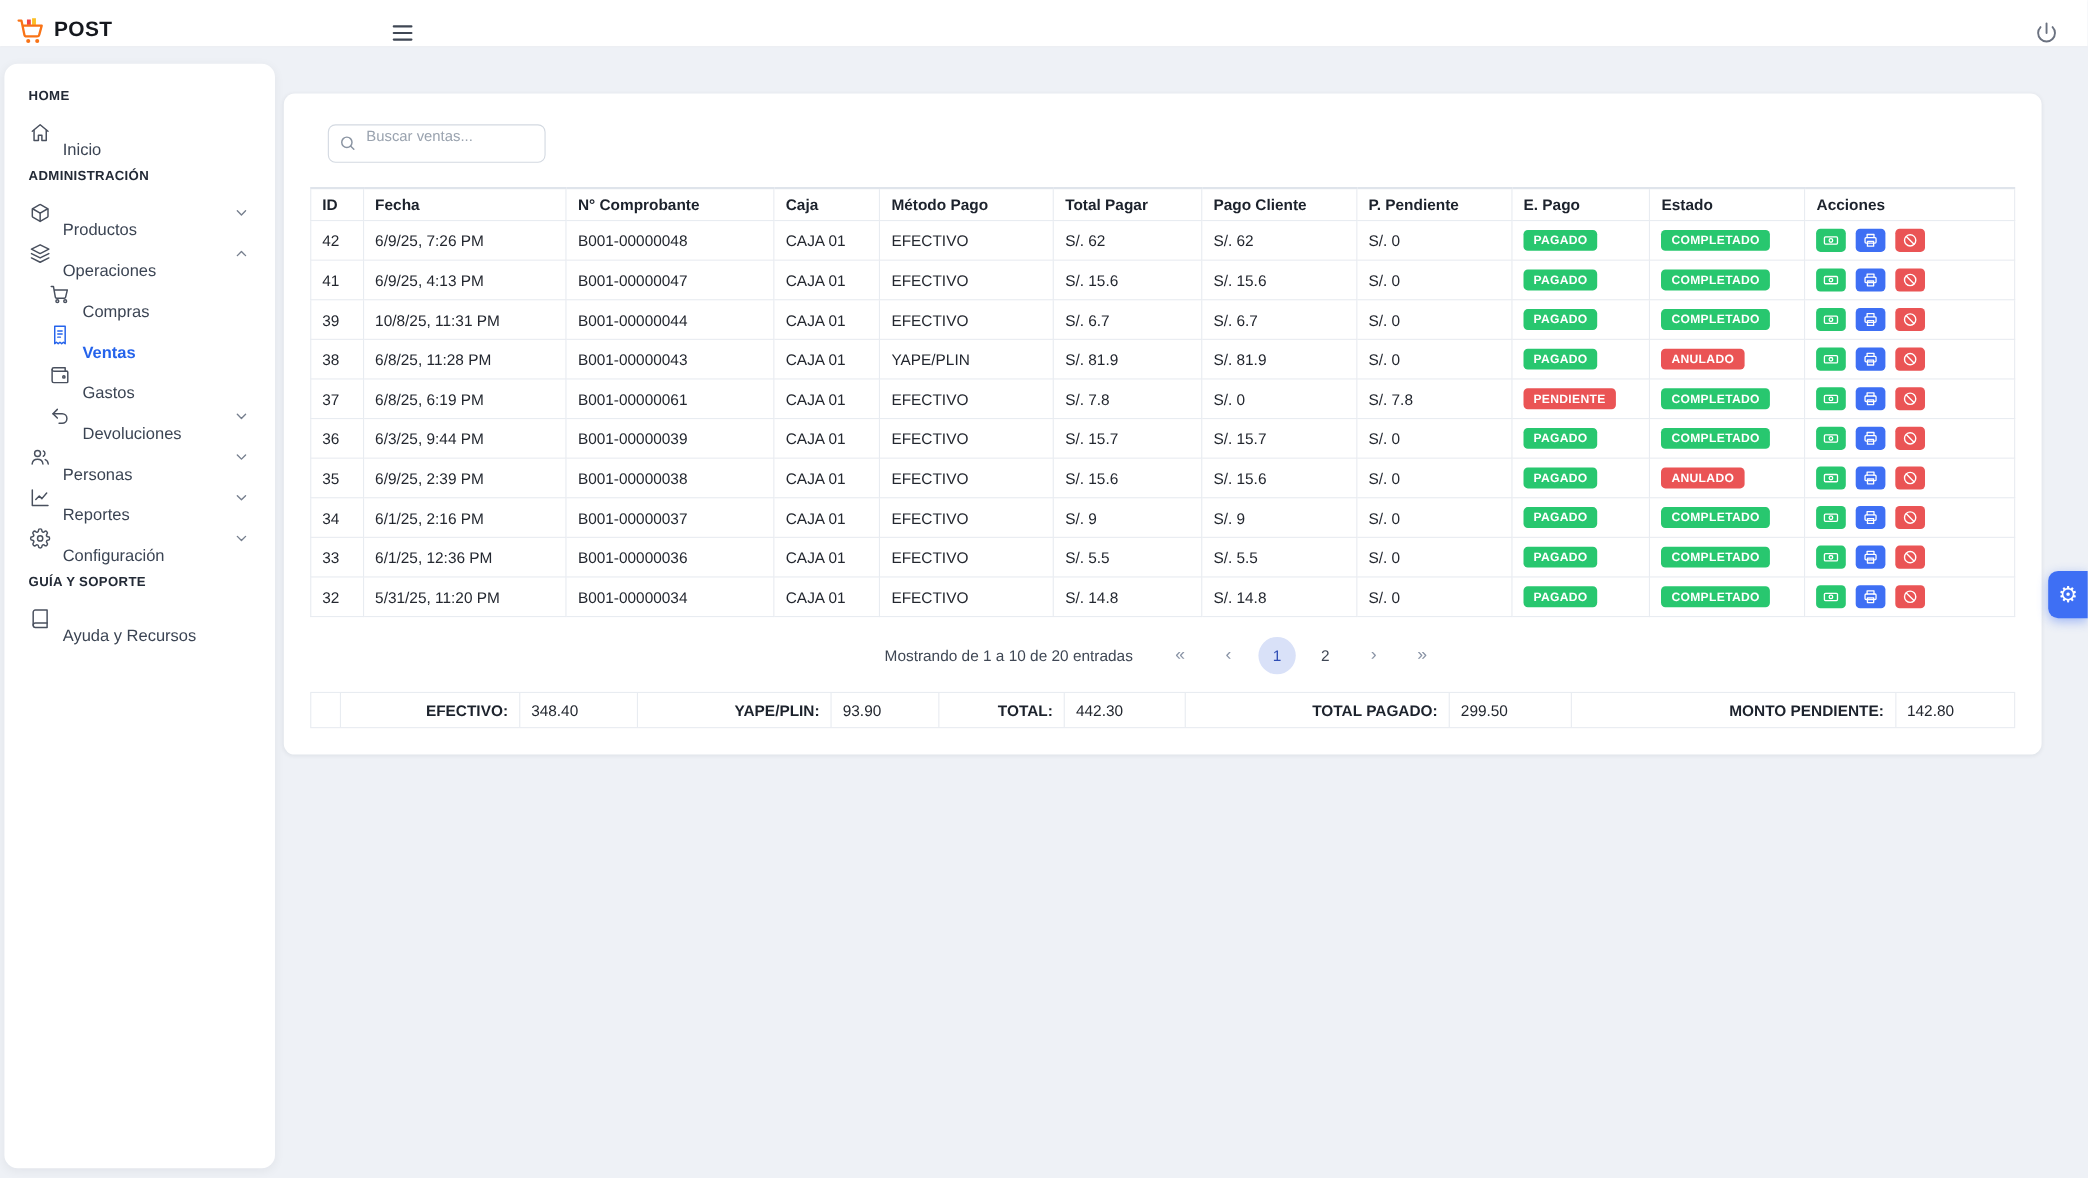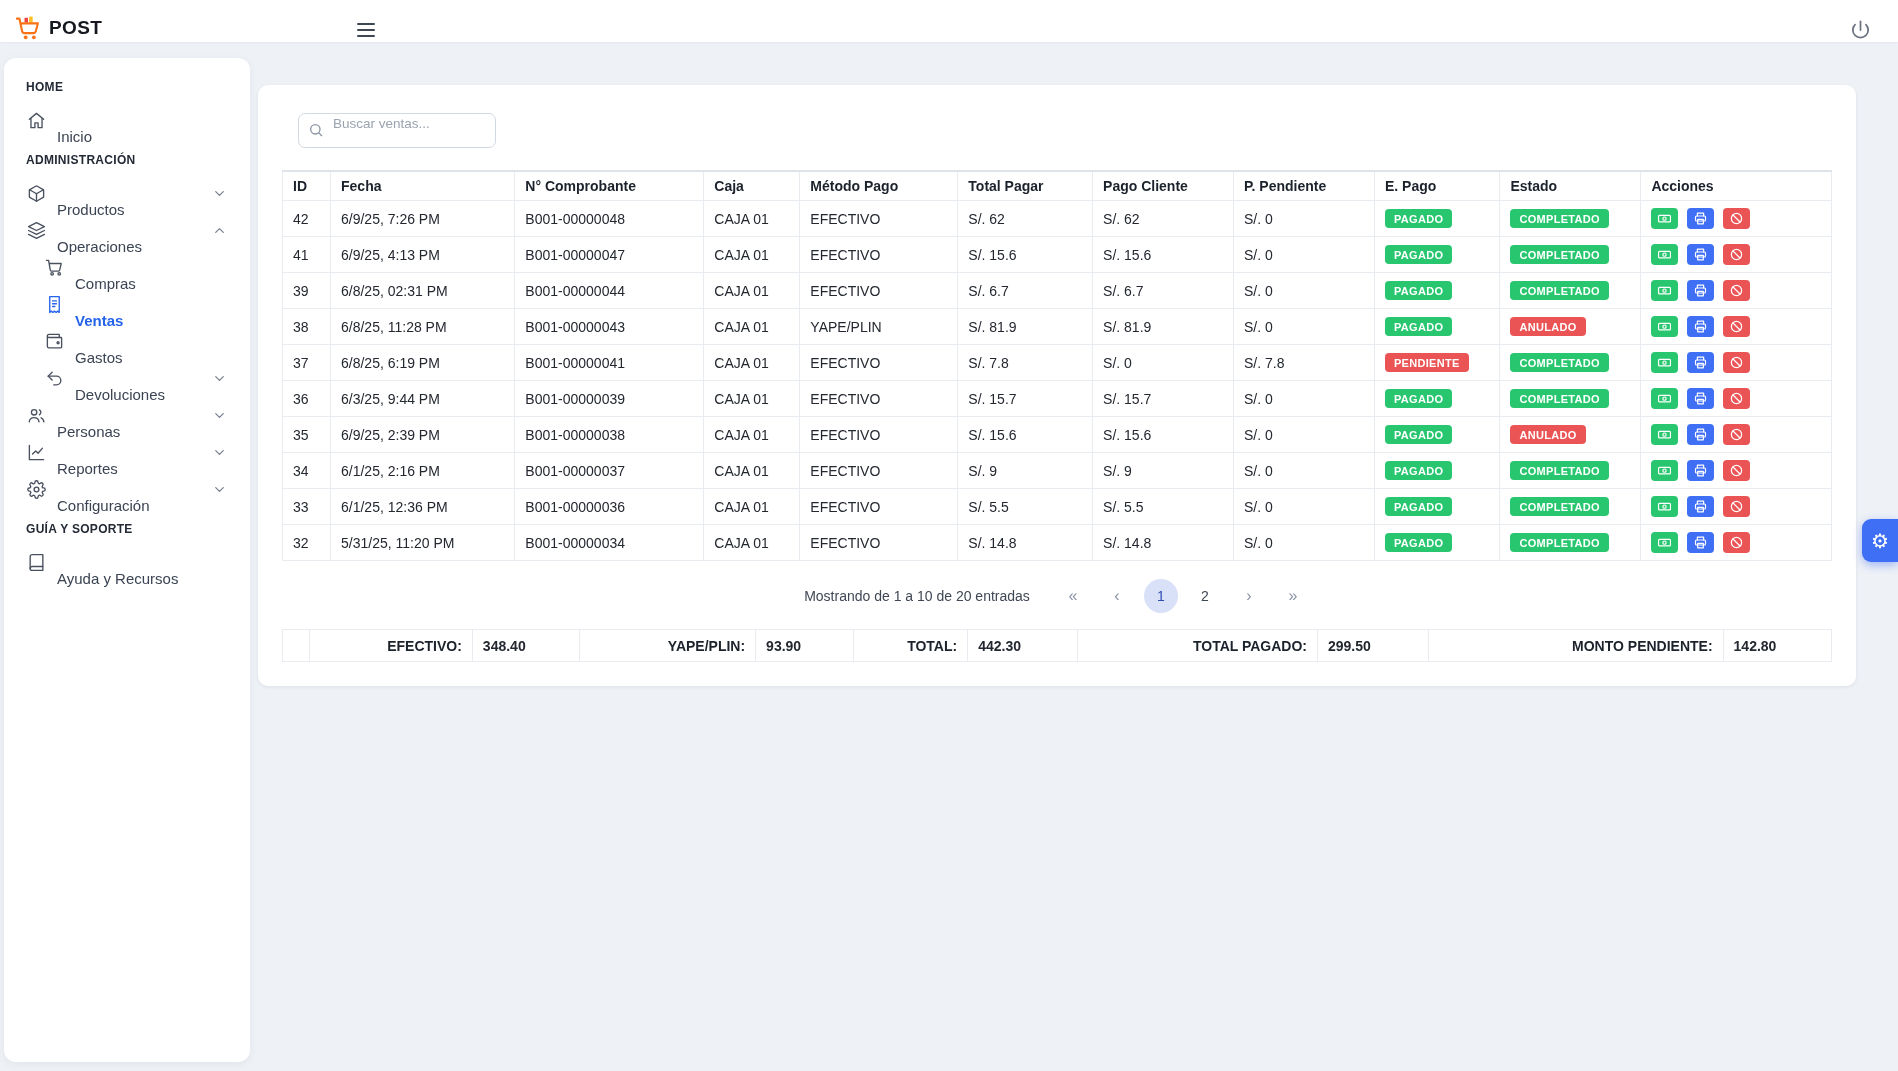--- a/index.html
+++ b/index.html
@@ -95,21 +95,21 @@
     font-family:"Liberation Sans", sans-serif;
   }
   .page-num { font-size:14px; color:#3f4754; }
   .page-num.active { background:#d9e1f8; color:#2f4db5; }
 
   
   .summary-row { display:flex; border:1px solid #e8ecf1; font-size:14px; }
   .summary-row > div { display:flex; align-items:center; padding:7px 10px; min-height:31px; }
   .summary-row > div + div { border-left:1px solid #e8ecf1; }
   .sum-label { justify-content:flex-end; font-weight:bold; color:#1c222c; text-align:right; }
-  .sum-value { justify-content:flex-start; font-weight:bold; color:#23272f; }
+  .sum-value { justify-content:flex-start; font-weight:normal; color:#23272f; }
 
   
   .copyright { position:absolute; top:996px; left:0; right:42px; text-align:center; font-size:13px; color:#6a7280; }
   .c-bold { font-weight:bold; color:#3a4250; }
 
   
   .floating-settings {
     position:absolute; right:0; top:519px; width:36px; height:43px;
     background:#3e6ff4; color:#fff; border:none; cursor:pointer;
     border-radius:9px 0 0 9px; font-size:20px; line-height:1;
@@ -392,21 +392,21 @@
           <svg viewBox="0 0 24 24" fill="none" stroke="#fff" stroke-width="2" stroke-linecap="round">
                     <circle cx="12" cy="12" r="8.2"></circle>
                     <path d="M6.4 6.4l11.2 11.2"></path>
                   </svg>
         </button>
       </div>
     </td>
   </tr>
           <tr>
     <td>39</td>
-    <td>6/8/25, 02:31 PM</td>
+    <td>10/8/25, 11:31 PM</td>
     <td>B001-00000044</td>
     <td>CAJA 01</td>
     <td>EFECTIVO</td>
     <td>S/. 6.7</td>
     <td>S/. 6.7</td>
     <td>S/. 0</td>
     <td><span class="badge badge-green">PAGADO</span></td>
     <td><span class="badge badge-green">COMPLETADO</span></td>
     <td>
       <div class="actions">
@@ -463,21 +463,21 @@
                     <circle cx="12" cy="12" r="8.2"></circle>
                     <path d="M6.4 6.4l11.2 11.2"></path>
                   </svg>
         </button>
       </div>
     </td>
   </tr>
           <tr>
     <td>37</td>
     <td>6/8/25, 6:19 PM</td>
-    <td>B001-00000041</td>
+    <td>B001-00000061</td>
     <td>CAJA 01</td>
     <td>EFECTIVO</td>
     <td>S/. 7.8</td>
     <td>S/. 0</td>
     <td>S/. 7.8</td>
     <td><span class="badge badge-red">PENDIENTE</span></td>
     <td><span class="badge badge-green">COMPLETADO</span></td>
     <td>
       <div class="actions">
         <button class="act act-green">

